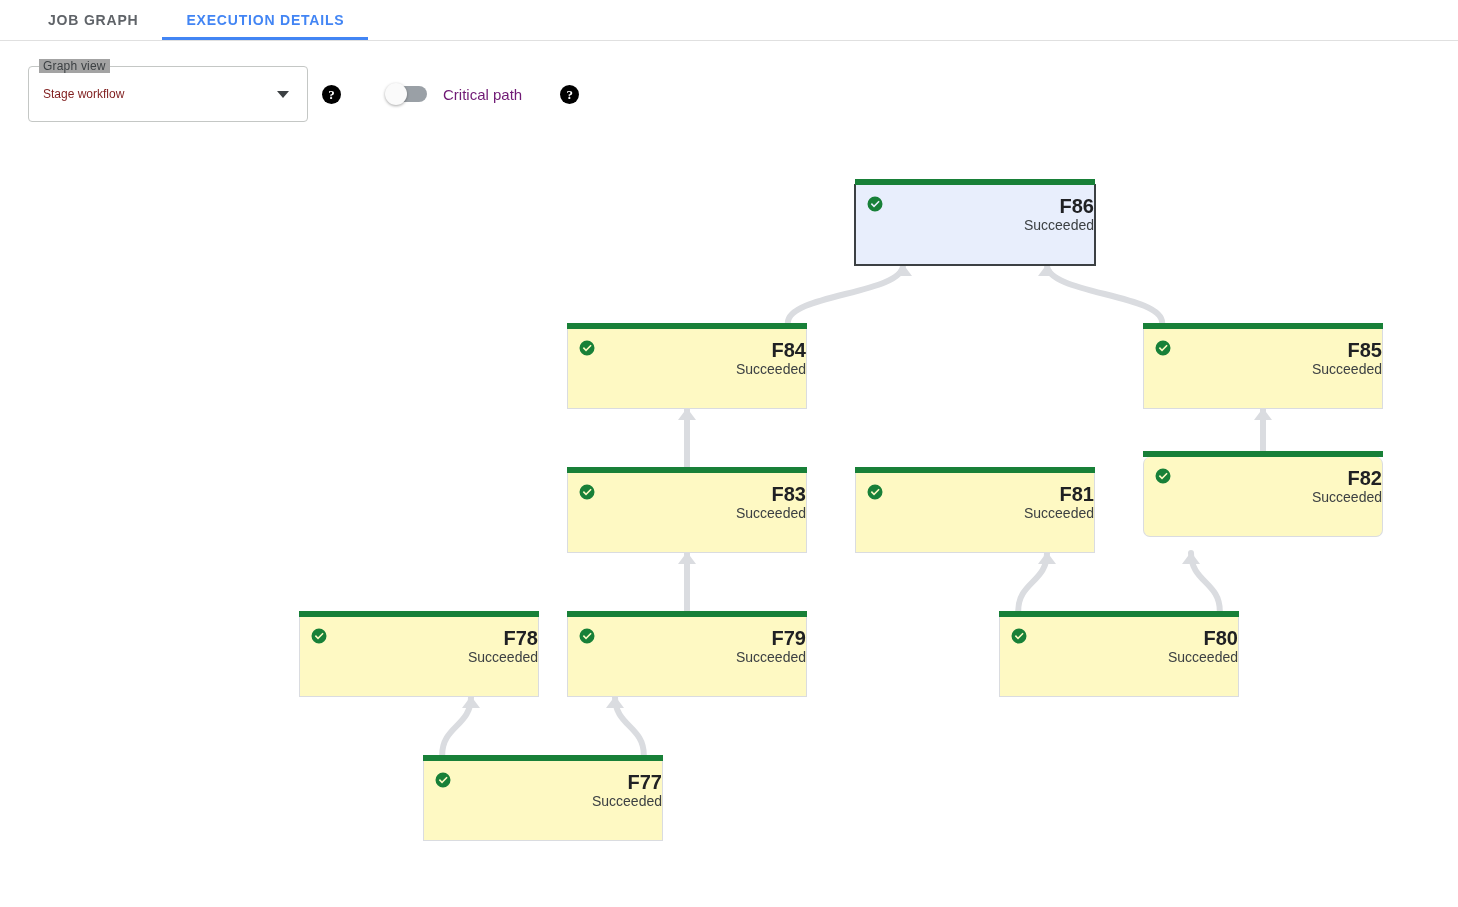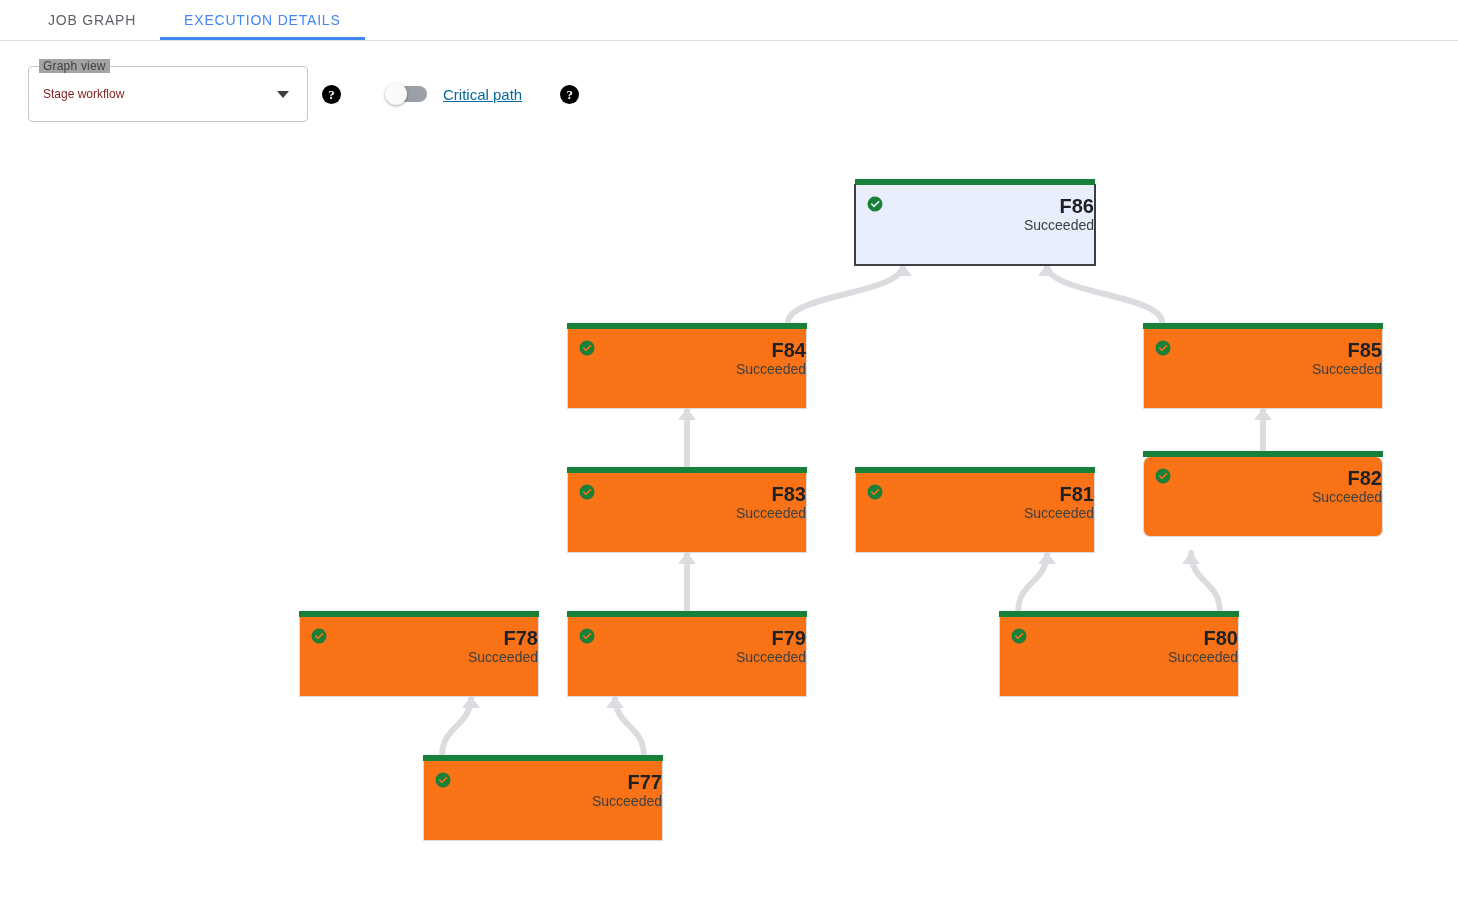--- a/index.html
+++ b/index.html
@@ -18,21 +18,21 @@
     height: 41px;
     border-bottom: 1px solid #e0e0e0;
     display: flex;
     align-items: stretch;
     padding-left: 24px;
   }
   .tab {
     display: flex; align-items: center;
     padding: 0 24px;
     font-size: 14px;
-    font-weight: 400;
+    font-weight: 700;
     letter-spacing: .8px;
     color: #5f6368;
     text-transform: uppercase;
     cursor: pointer;
     position: relative;
     user-select: none;
   }
   .tab.active { color: #4285f4; }
   .tab.active::after {
     content: "";
@@ -122,44 +122,43 @@
   .switch .thumb {
     position: absolute;
     left: 0; top: -1px;
     width: 22px; height: 22px;
     border-radius: 50%;
     background: #fafafa;
     box-shadow: 0 1px 3px rgba(0,0,0,.35);
   }
   .toggle-label {
     font-size: 15px;
-    color: #0369a1;
+    color: #701a75;
     margin-left: 14px;
     white-space: nowrap;
-    text-decoration: underline;
   }
   .toggle-group .help-icon { margin-left: 38px; }
 
   
   .canvas {
     position: relative;
     width: 1458px;
     height: 776px;
   }
   .edges {
     position: absolute;
     left: 0; top: 0;
     width: 1458px; height: 776px;
     pointer-events: none;
   }
   .node {
     position: absolute;
     width: 240px;
     height: 80px;
-    background: #f97316;
+    background: #fef9c3;
     border: 1px solid #dadce0;
     border-top: none;
     cursor: pointer;
   }
   .node .accent {
     position: absolute;
     left: -1px; right: -1px; top: -6px;
     height: 6px;
     background: #188038;
   }

